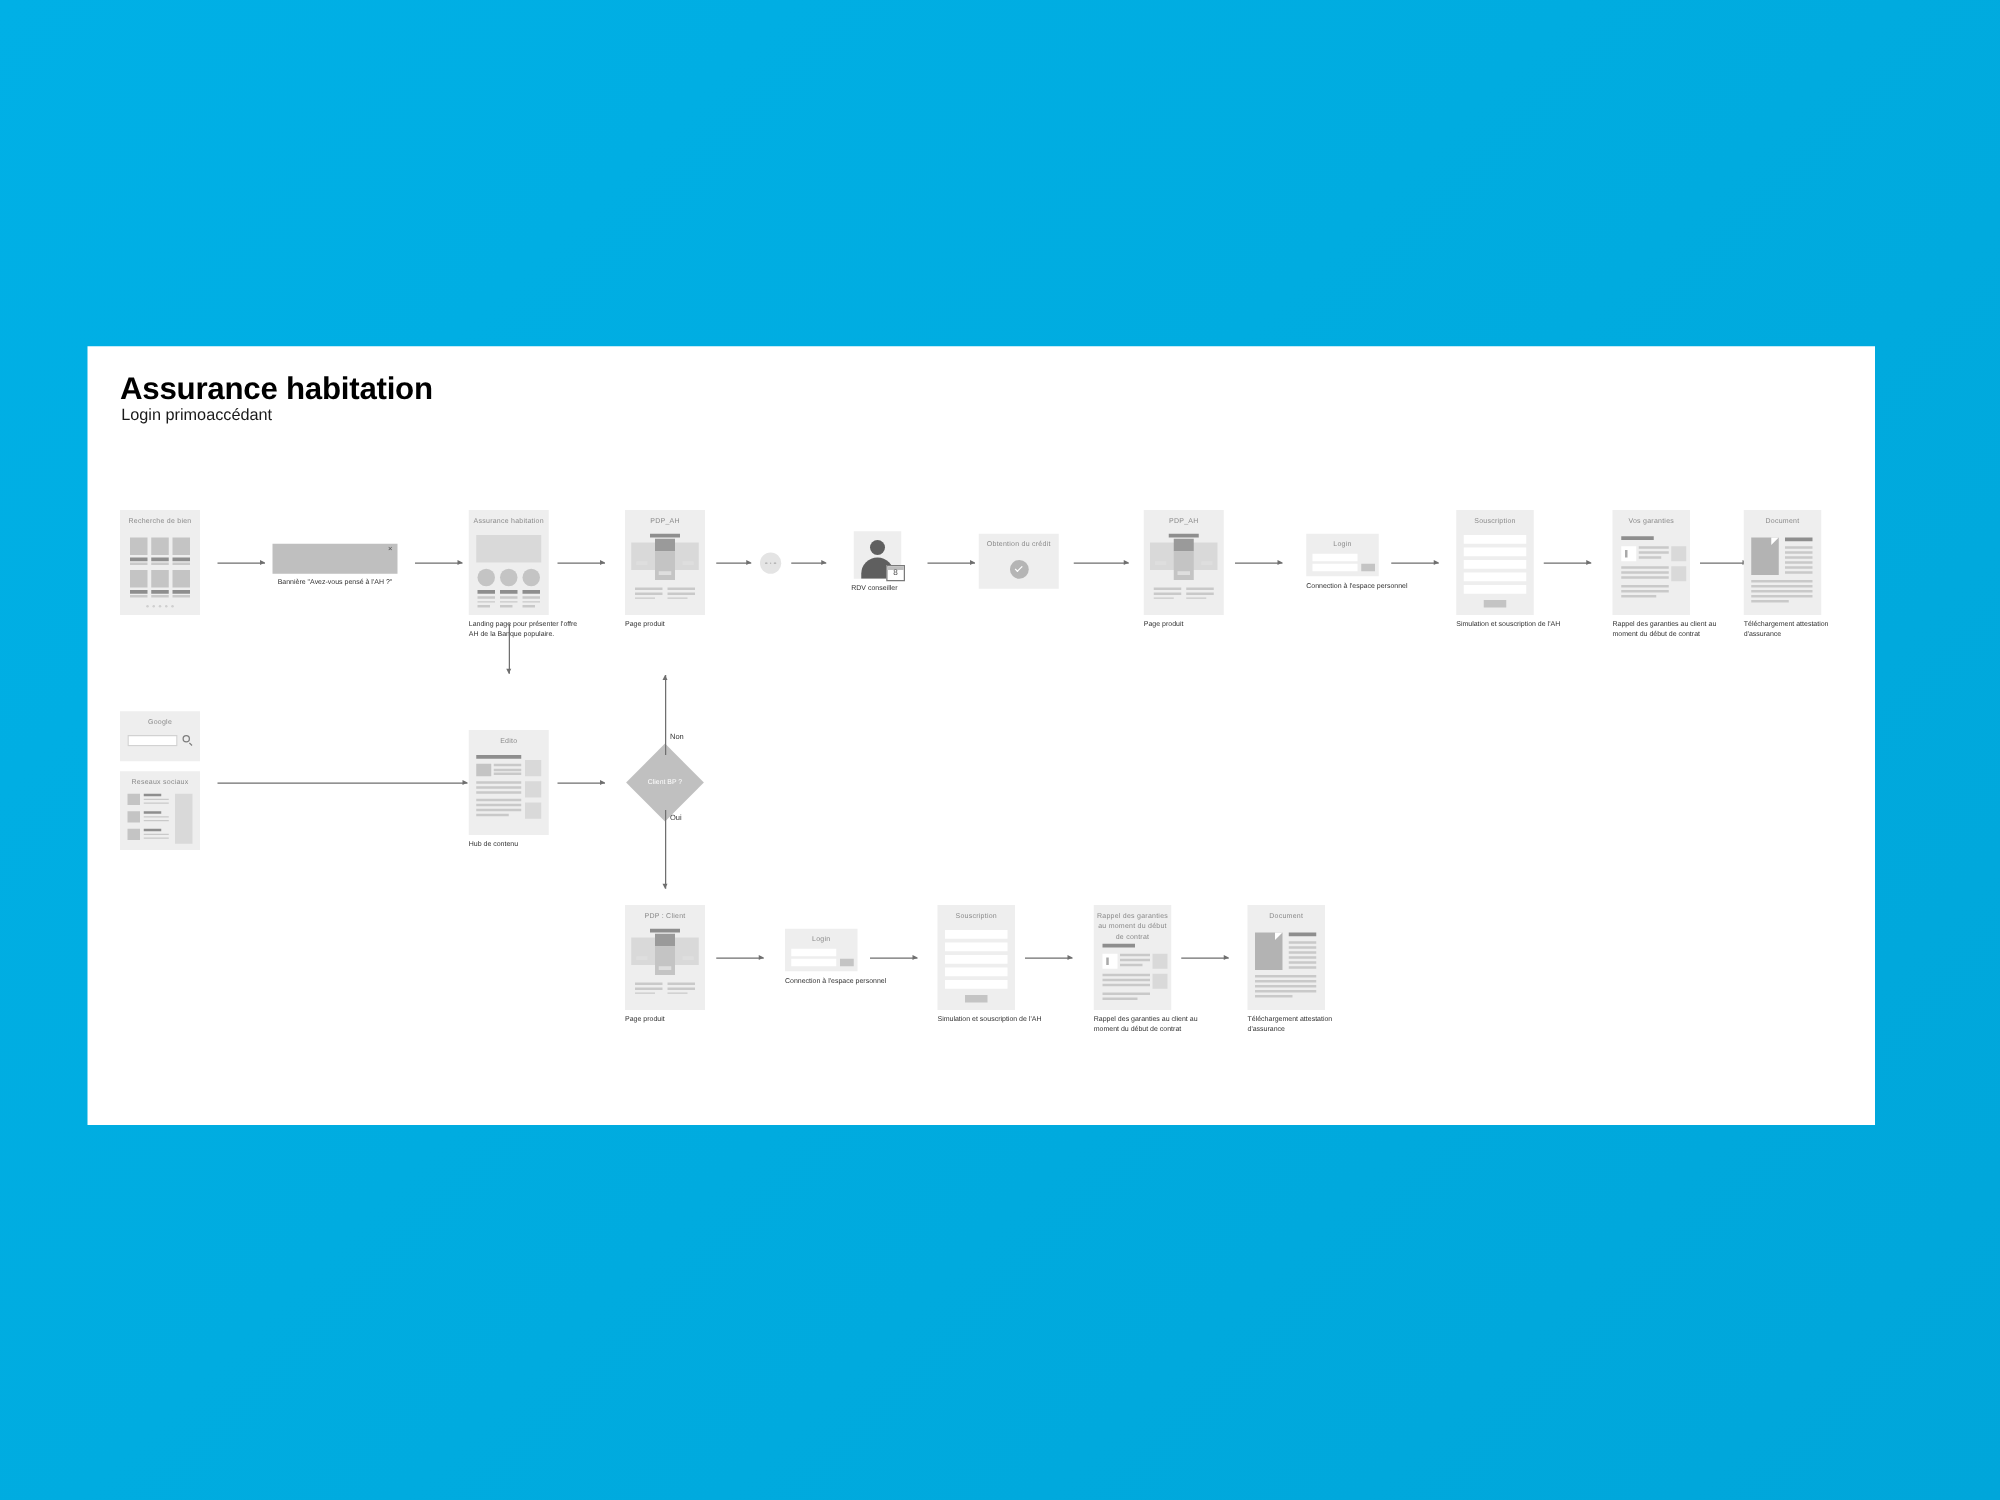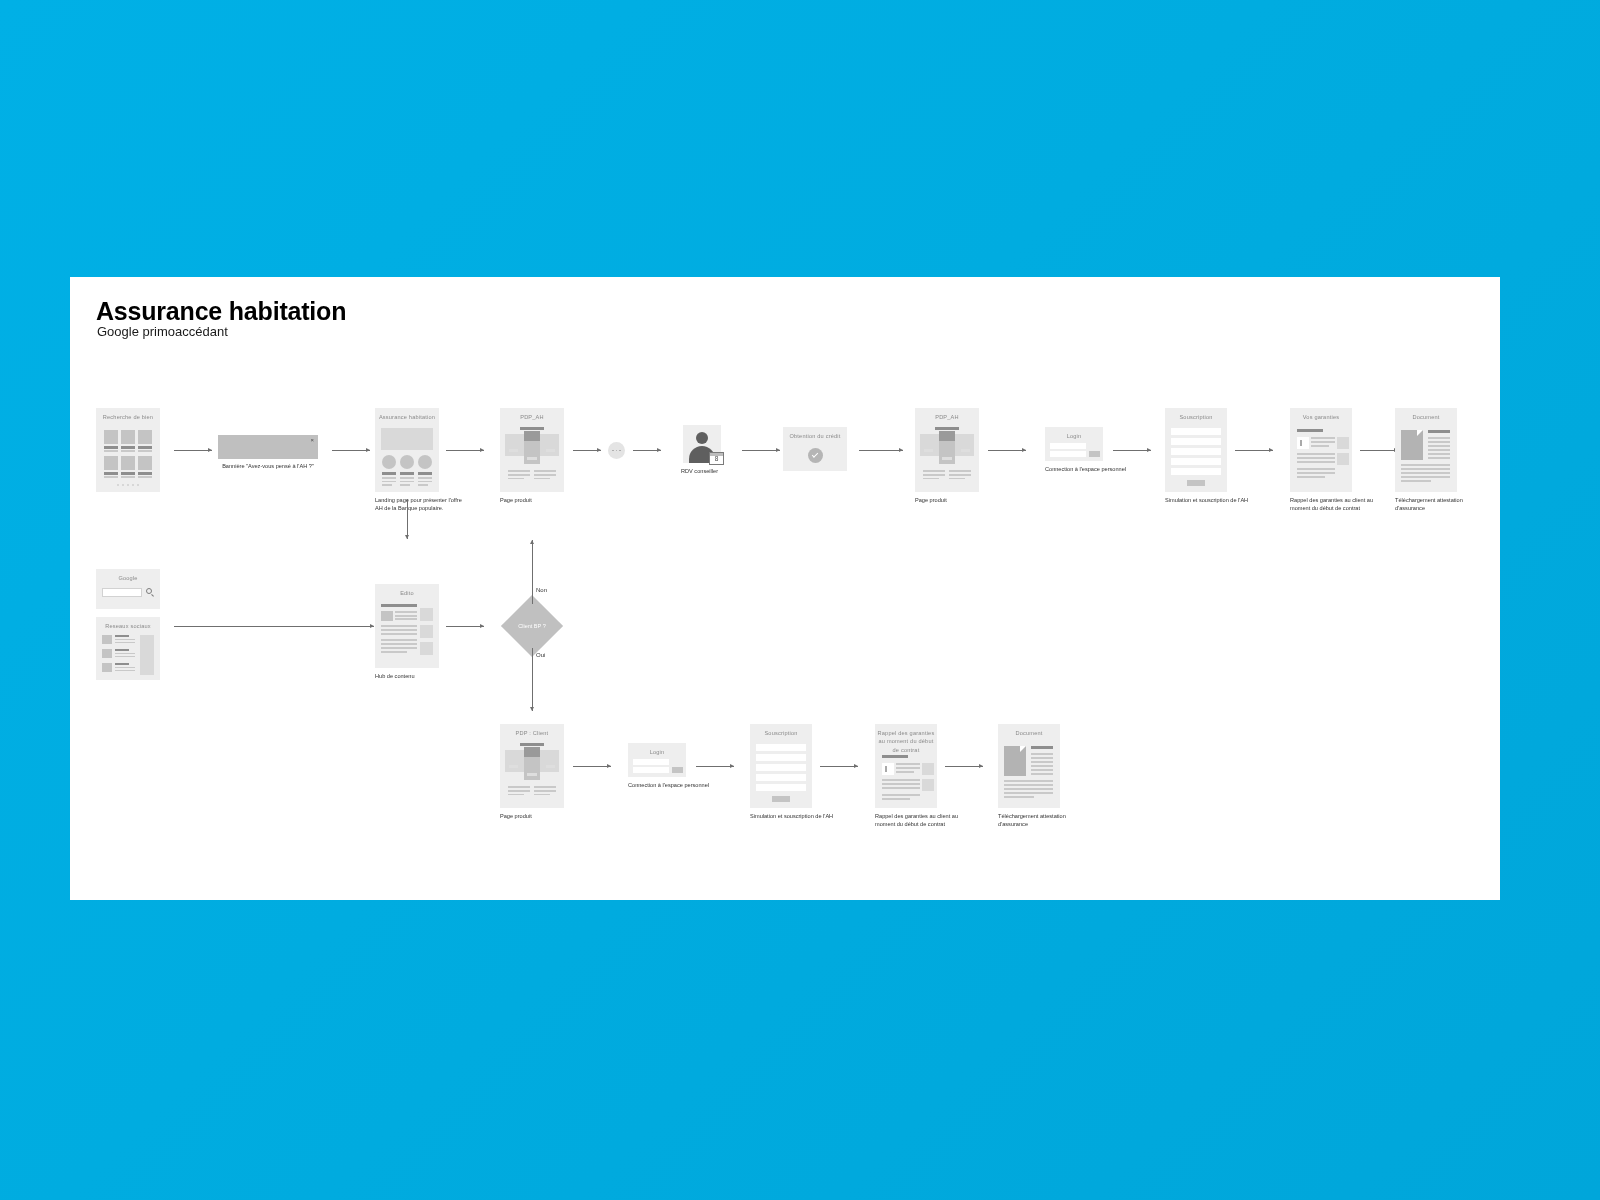--- a/index.html
+++ b/index.html
@@ -152,21 +152,21 @@
     border-bottom: 6px solid transparent;
     right: 0; top: 0;
   }
 </style>
 </head>
 <body>
 
 <div id="canvas">
 
   <div class="hdr-title">Assurance habitation</div>
-  <div class="hdr-sub">Google primoaccédant</div>
+  <div class="hdr-sub">Login primoaccédant</div>
 
   <div class="node" style="left:26px; top:131px;">
     <div class="frame" style="width:64px; height:84px;">
       <div class="frame-title">Recherche de bien</div>
       <div class="blk" style="left:8px;  top:22px; width:14px; height:14px;"></div>
       <div class="blk" style="left:25px; top:22px; width:14px; height:14px;"></div>
       <div class="blk" style="left:42px; top:22px; width:14px; height:14px;"></div>
       <div class="bar-d" style="left:8px;  top:38px; width:14px; height:2.5px;"></div>
       <div class="bar-d" style="left:25px; top:38px; width:14px; height:2.5px;"></div>
       <div class="bar-d" style="left:42px; top:38px; width:14px; height:2.5px;"></div>

